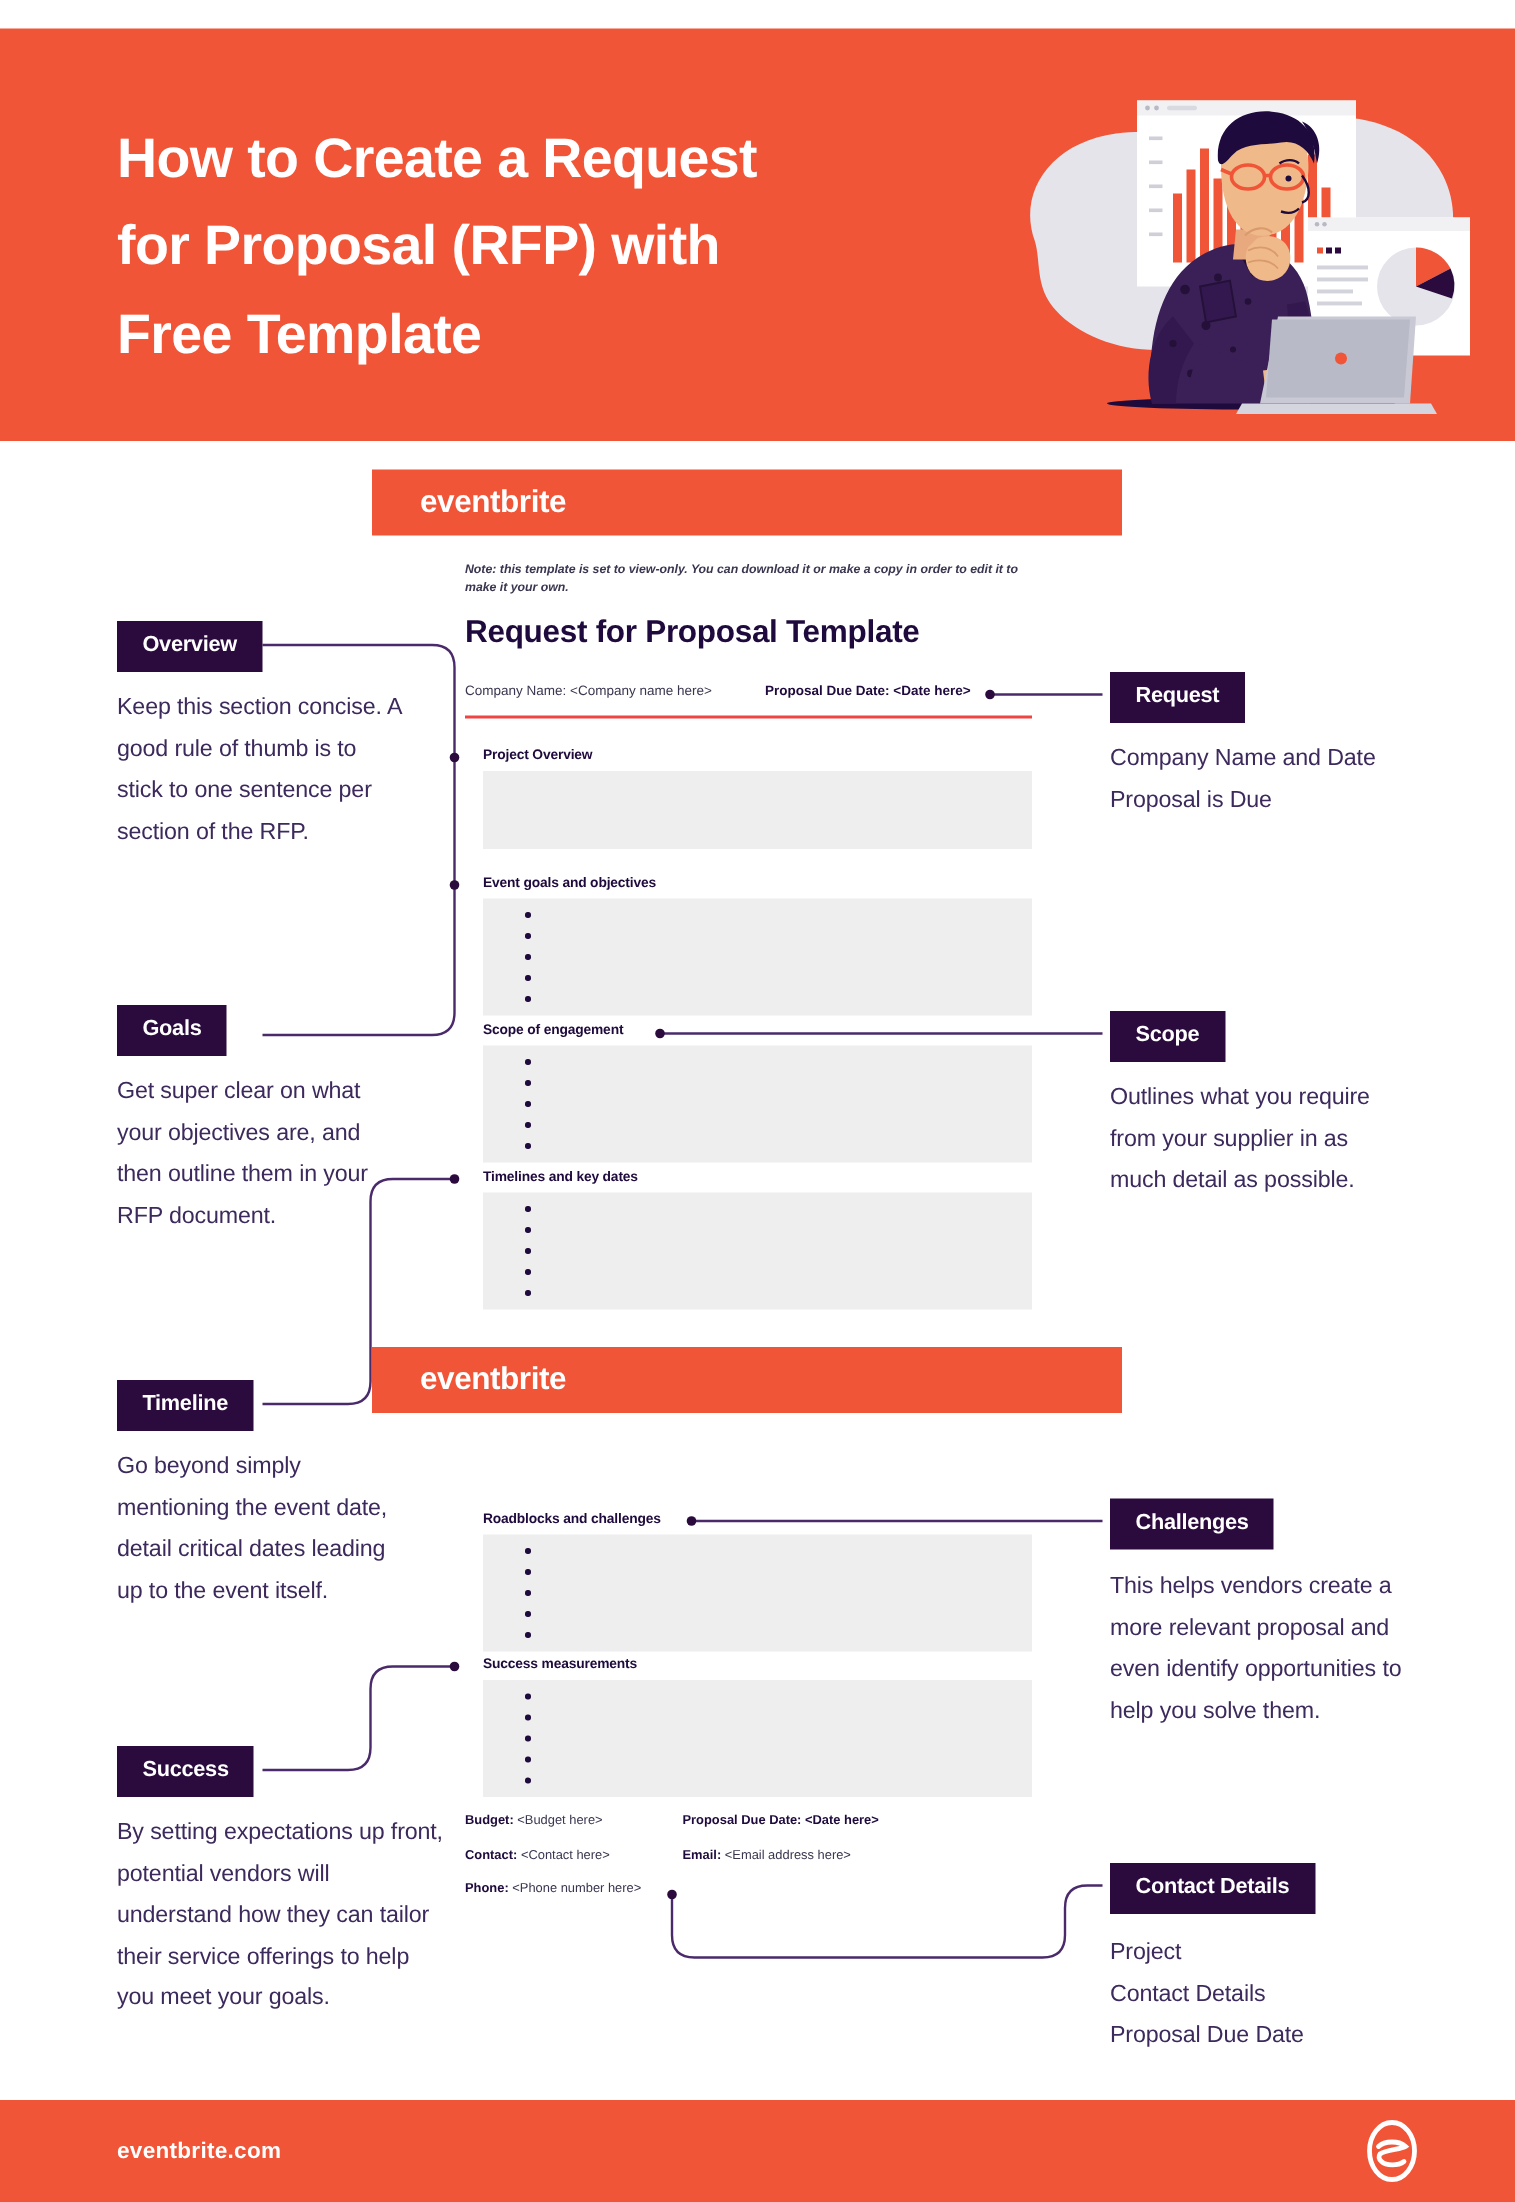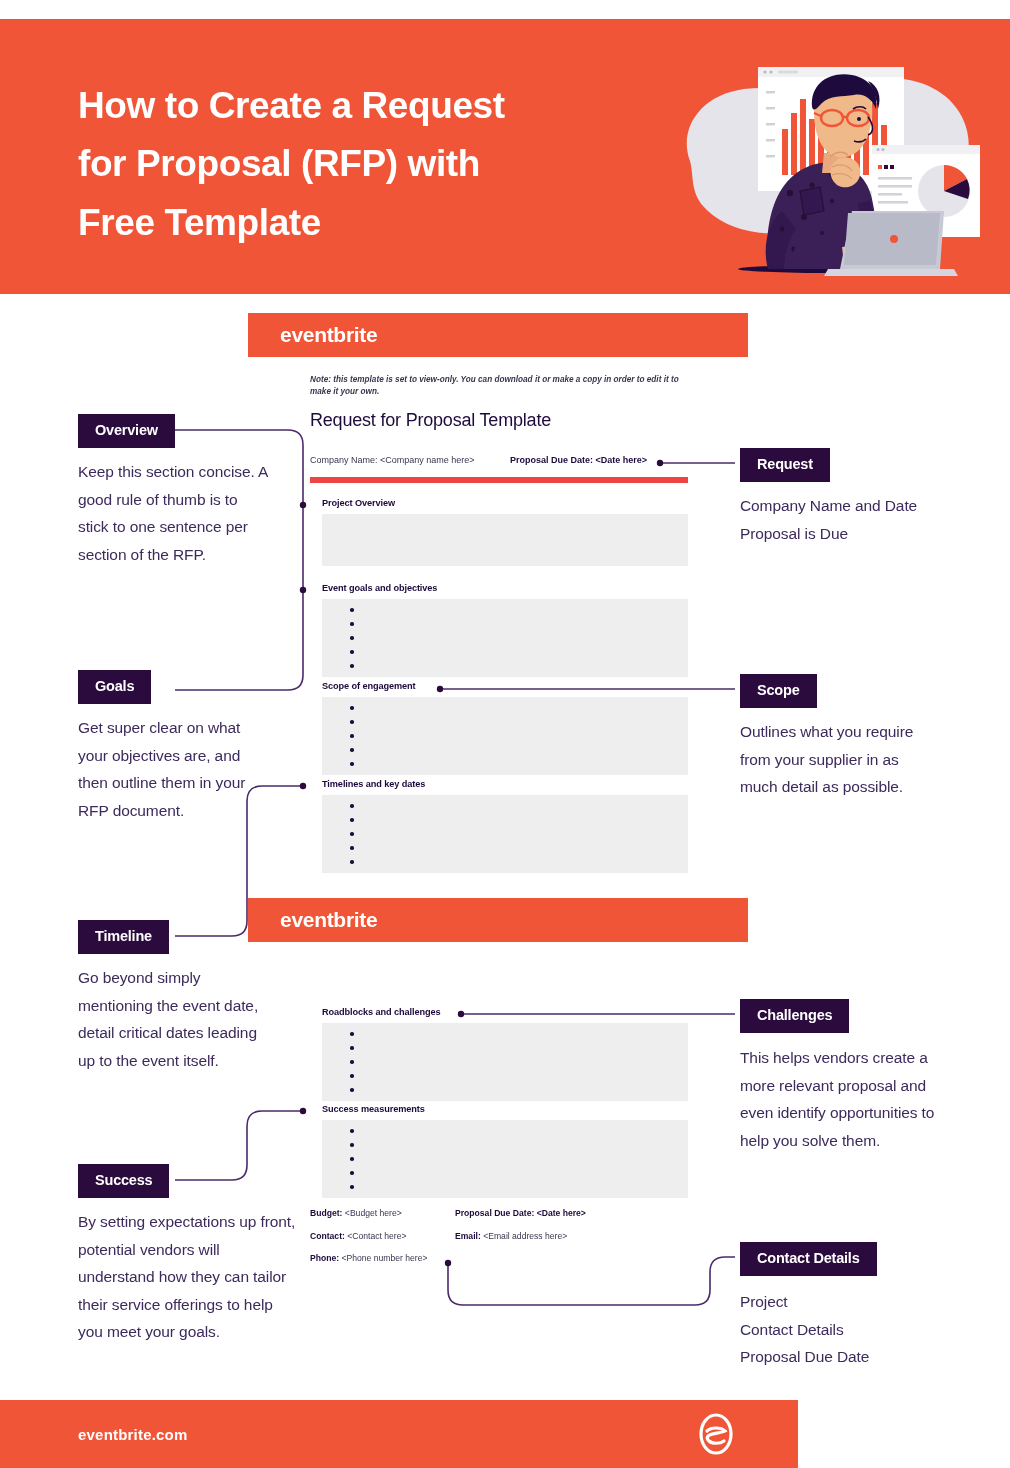--- a/index.html
+++ b/index.html
@@ -19,21 +19,21 @@
   }
   .hero-title {
     position: absolute; left: 78px; top: 58px; width: 560px;
     color: #ffffff; font-size: 37px; font-weight: bold; line-height: 1.58;
     letter-spacing: -0.4px;
   }
   .hero-art { position: absolute; right: 28px; top: 14px; width: 310px; height: 248px; }
 
   
   .footer {
-    position: absolute; left: 0; bottom: 0; width: 798px; height: 68px;
+    position: absolute; left: 0; bottom: 0; width: 1010px; height: 68px;
     background: #f05537;
   }
   .footer-url {
     position: absolute; left: 78px; top: 50%; transform: translateY(-50%);
     color: #fff; font-size: 15px; font-weight: bold; letter-spacing: .2px;
   }
   .footer-logo { position: absolute; right: 60px; top: 50%; transform: translateY(-50%); }
 
   
   .wires { position: absolute; left:0; top:0; width:1010px; height:1468px; pointer-events:none; }
@@ -49,26 +49,26 @@
   #band-1 { top: 313px; }
   #band-2 { top: 898px; }
 
   .doc-note {
     position: absolute; left: 310px; top: 374px; width: 378px;
     font-size: 8.2px; font-weight: bold; font-style: italic;
     color: #39364f; line-height: 1.45;
   }
   .doc-title {
     position: absolute; left: 310px; top: 410px;
-    font-size: 18px; font-weight: normal; color: #1e0a3c; letter-spacing: -.2px;
+    font-size: 21px; font-weight: bold; color: #1e0a3c; letter-spacing: -.2px;
   }
 
   .meta-row {
     position: absolute; left: 310px; top: 455px; width: 378px;
-    border-bottom: 6px solid #ef4444; padding-bottom: 12px;
+    border-bottom: 2px solid #ef4444; padding-bottom: 12px;
     display: flex;
     align-items: center;
   }
   .meta-left { font-size: 9px; color: #39364f; width: 200px; }
   .meta-right { font-size: 9px; color: #1e0a3c; }
   .meta-right b { font-weight: bold; }
   .meta-left b { font-weight: normal; color:#39364f; }
 
   .fld { position: absolute; left: 310px; width: 378px; padding-left: 12px; }
   .fld-label {

